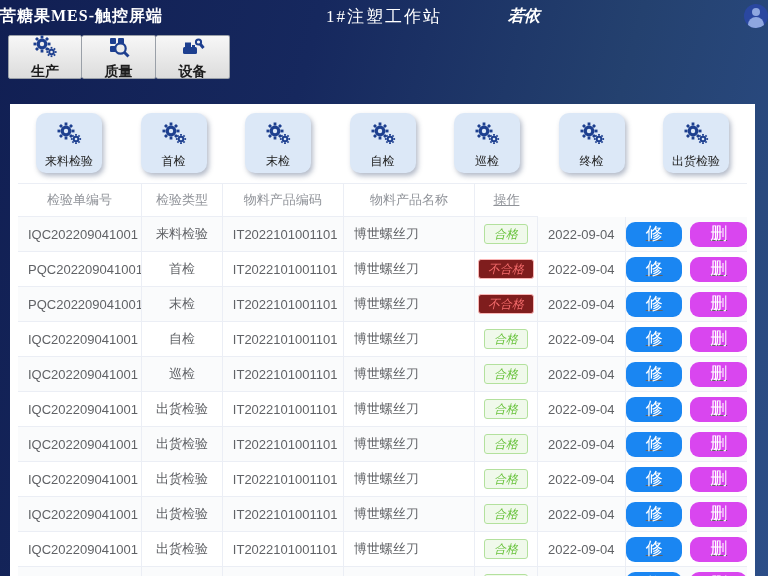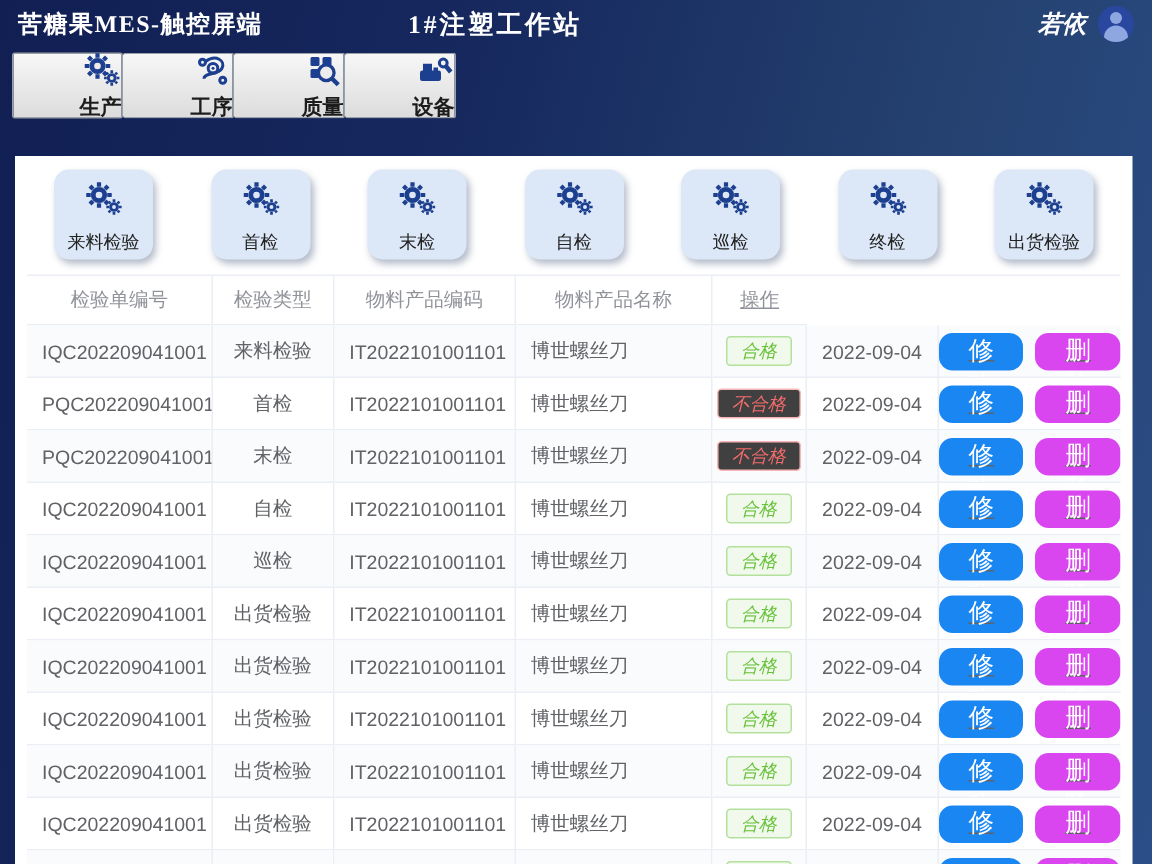--- a/index.html
+++ b/index.html
@@ -5,39 +5,39 @@
   * { margin:0; padding:0; box-sizing:border-box; }
   html,body { width:768px; height:576px; overflow:hidden; }
   body {
     font-family:"Liberation Sans","DejaVu Sans",sans-serif;
     background:linear-gradient(105deg,#111f53 0%,#16285e 35%,#24416f 70%,#2c4e88 100%);
     position:relative;
   }
 
   
   .topbar { height:32px; display:flex; align-items:center; justify-content:space-between;
-            padding:0 12px; color:#fff; }
+            padding:0 0; color:#fff;gap:16px; }
   .topbar .app-title { font-family:"Liberation Serif","DejaVu Serif",serif; font-weight:bold;
             font-size:16px; letter-spacing:1px; width:260px; }
-  .topbar .station-title { font-family:"Liberation Serif","DejaVu Serif",serif; font-weight:bold;
-            font-size:17px; letter-spacing:2px; flex:1; text-align:left; }
-  .user-box { width:260px; display:flex; align-items:center; justify-content:flex-end; gap:8px; }
+  .topbar .station-title { font-family:"Liberation Serif","DejaVu Serif",serif; font-weight:normal;
+            font-size:17px; letter-spacing:2px; flex:1; text-align:center; }
+  .user-box { width:260px; display:flex; align-items:center; justify-content:space-between; gap:8px; }
   .user-box .username { font-family:"Liberation Serif","DejaVu Serif",serif; font-style:italic;
             font-weight:bold; font-size:16px; }
   .avatar { width:24px; height:24px; border-radius:50%; background:#2a47a0; position:relative; overflow:hidden; }
   .avatar::before { content:""; position:absolute; left:8px; top:4px; width:8px; height:8px;
             border-radius:50%; background:#8fa7e0; }
   .avatar::after { content:""; position:absolute; left:4px; top:13px; width:16px; height:12px;
             border-radius:8px 8px 0 0; background:#8fa7e0; }
 
   
   .tabbar { display:flex; margin:3px 0 0 8px; }
   .tab { width:74px; height:44px; background:linear-gradient(#f7f7f7,#dcdcdc);
          border:1px solid #9aa0a8; border-left-width:0; display:flex; flex-direction:column;
-         align-items:flex-end; justify-content:center; gap:3px; cursor:pointer; border-radius:2px; }
+         align-items:center; justify-content:center; gap:3px; cursor:pointer; border-radius:2px; }
   .tab:first-child { border-left-width:1px; }
   .tab .tab-label { font-size:14px; color:#1c1c1c; font-weight:bold; }
   .tab svg { display:block; }
 
   
   .panel { position:absolute; left:10px; right:13px; top:104px; bottom:0; background:#fff; overflow:hidden; }
 
   
   .qc-row { display:flex; justify-content:space-between; padding:9px 26px 4px; }
   .qc-btn { width:66px; height:60px; background:#dce8f7; border-radius:10px;
@@ -52,21 +52,21 @@
   .tr.head { height:33px; }
   .td { display:flex; align-items:center; justify-content:center; font-size:13px; color:#606266;
         border-bottom:1px solid #ebeef5; border-right:1px solid #ebeef5; overflow:hidden; }
   .td:last-child { border-right:none;text-decoration:underline; }
   .td.left { justify-content:flex-start; padding-left:10px; }
   .tr.head .td { color:#909399; font-size:13px; }
   .tr.body:nth-child(odd) .td { background:#fafbfc; }
 
   .badge { font-size:12px; padding:3px 9px; border-radius:3px; border:1px solid; line-height:1;font-style:italic; }
   .badge.pass { color:#67c23a; background:#f0f9eb; border-color:#b3e19d; }
-  .badge.fail { color:#f56c6c; background:#404040; border-color:#fab6b6; }
+  .badge.fail { color:#f56c6c; background:#7f1d1d; border-color:#fab6b6; }
 
   .btn { height:25px; padding:0 12px; border:none; border-radius:9px; font-size:17px;
          color:#fff; cursor:pointer; font-family:inherit; }
   .btn.edit { background:#1a86f2; }
   .btn.del  { background:#d946ef; margin-left:8px; }
 </style>
 </head>
 <body>
 
 <div class="topbar">
@@ -108,32 +108,20 @@
               <line x1="4" y1="-4" x2="6" y2="-6"></line>
           </g>
           <circle r="5.4" fill="#1d3f8f"></circle>
             <circle r="2.2" fill="#ececec"></circle>
         </g>
       </svg>
     </span>
     <span class="tab-label">生产</span>
   </div>
 
-  <div class="tab">
-    <span>
-      <svg width="26" height="26" viewBox="0 0 26 26" fill="none" stroke="#1d3f8f">
-        <circle cx="6" cy="7.5" r="2" stroke-width="2"></circle>
-        <path d="M8,7 C15,2 21.5,6.5 19,11.5 C16.5,16.5 7,14 7,18.5" stroke-width="2"></path>
-        <circle cx="19.5" cy="19.5" r="2" stroke-width="2"></circle>
-        <circle cx="13" cy="11.5" r="3.2" stroke-width="2"></circle>
-        <circle cx="13" cy="11.5" r="1" fill="#1d3f8f" stroke="none"></circle>
-      </svg>
-    </span>
-    <span class="tab-label">工序</span>
-  </div>
 
   <div class="tab">
     <span>
       <svg width="26" height="26" viewBox="0 0 26 26">
         <g fill="#1d3f8f">
           <rect x="4" y="4" width="6" height="6" rx="1"></rect>
           <rect x="12" y="4" width="6" height="6" rx="1"></rect>
           <rect x="4" y="12" width="6" height="6" rx="1"></rect>
         </g>
         <circle cx="14.5" cy="14.5" r="5.2" fill="#ececec" stroke="#1d3f8f" stroke-width="2.2"></circle>

